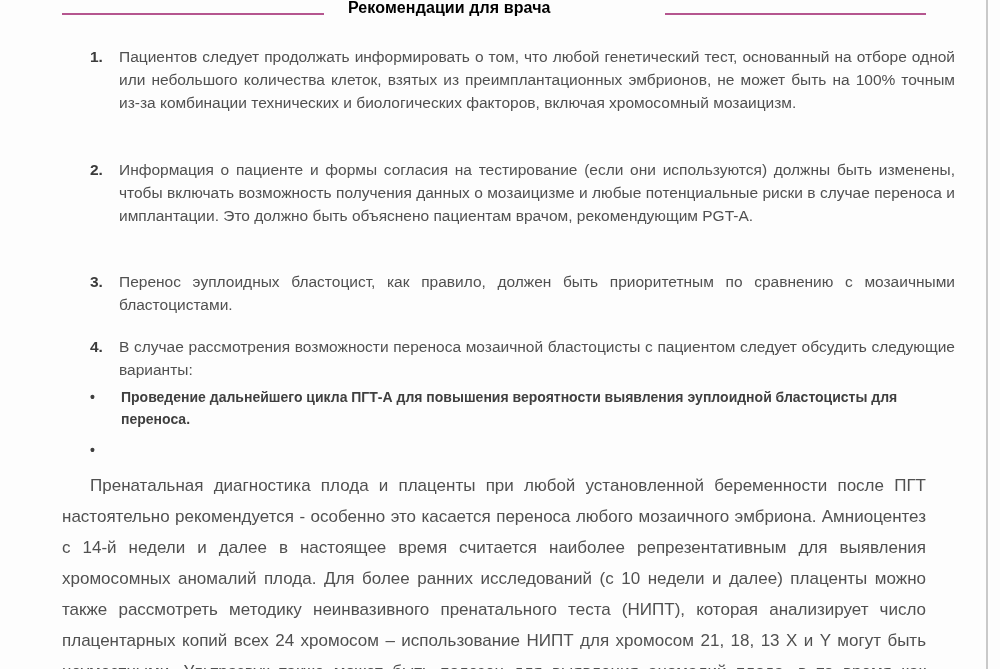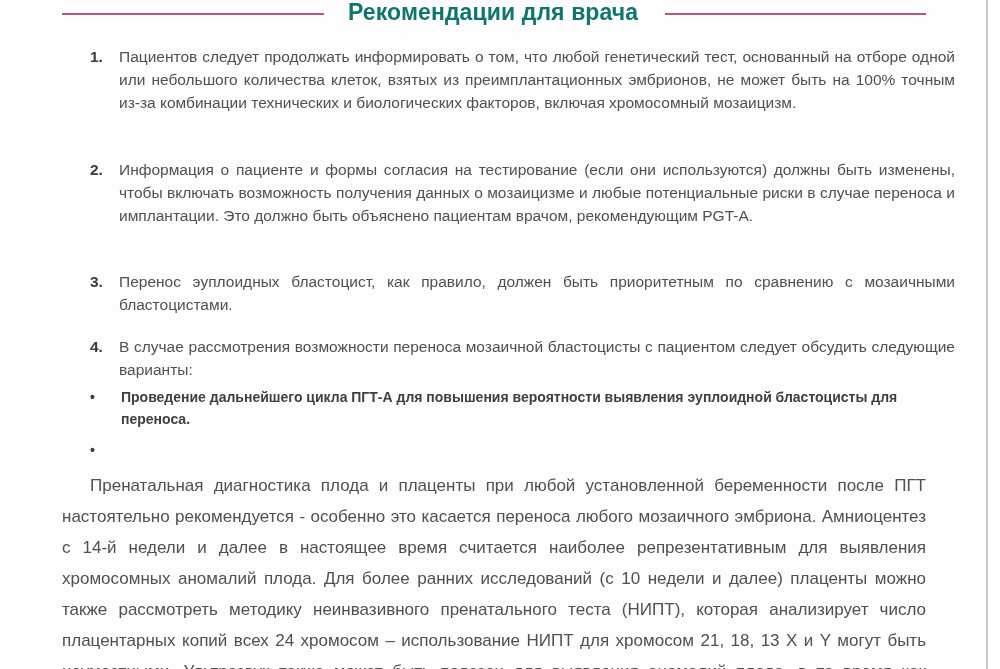--- a/index.html
+++ b/index.html
@@ -35,23 +35,23 @@
       top: 13px;
       height: 2px;
       background: #b5568f;
     }
     .header .rule.left { left: 0; width: 262px; }
     .header .rule.right { left: 603px; width: 261px; }
     .header .title {
       position: absolute;
       left: 286px;
       top: -1px;
-      font-size: 23px;
+      font-size: 16px;
       font-weight: bold;
-      color: #0f766e;
+      color: #000000;
       letter-spacing: 0.1px;
       white-space: nowrap;
     }
     .list {
       position: absolute;
       left: 90px;
       top: 45px;
       width: 836px;
     }
     .item {

